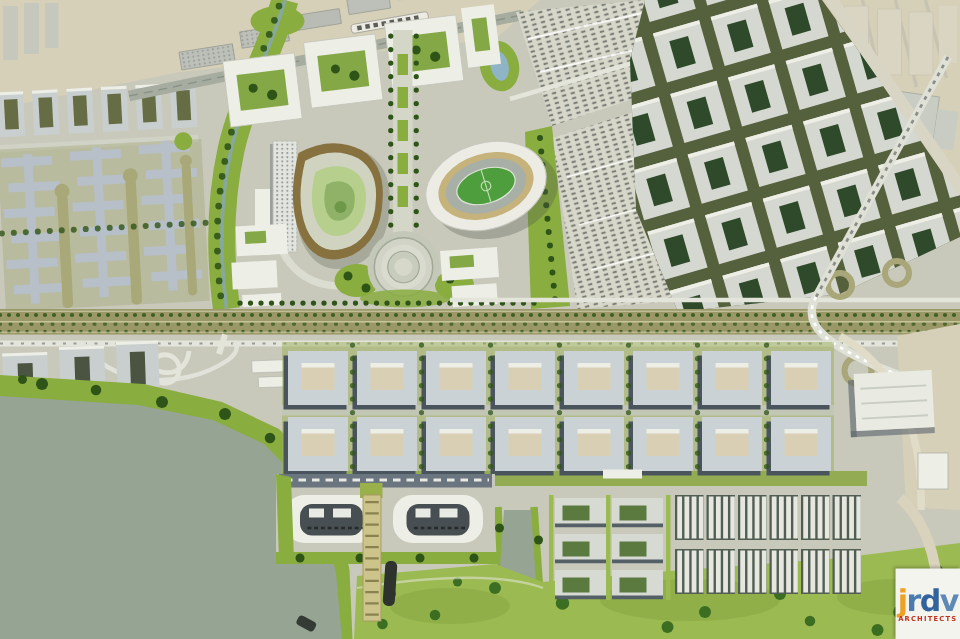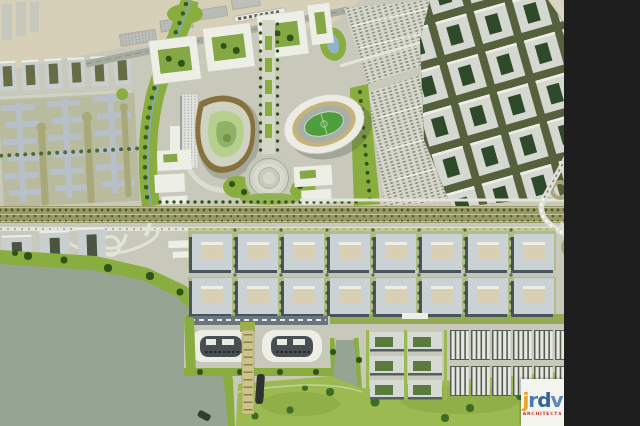--- a/index.html
+++ b/index.html
@@ -1,16 +1,16 @@
 <!DOCTYPE html>
 <html style="--terrain: #c8c9bb; --beige: #d7d0b8; --park: #8aad3f; --parkBright: #9cba52; --treeDark: #2f5418; --water: #96a493; --highway: #9b9868; --roadWhite: #e3e4da; --roadOlive: #a9a67a; --bldgGray: #c9cfce; --bldgBlue: #b7c0c8; --shadow: #4a545c; --white: #edeee6; --courtOlive: #666c44; --courtGreen: #2f4a2a; --courtBeige: #d8cfb4; --campusGreen: #84a845; --tan: #c6b27b; --brown: #86713f; --seat: #a8afa7; --pitch: #4f9e3e; --field: #b7cf8d; --slate: #6a7580; --pond: #8fb4c6; --logoBox: #f4f4ee;"><head>
 <meta charset="utf-8">
 <style>
   html,body{margin:0;padding:0;background:#1e1e1e;}
-  .stage{position:relative;width:564px;height:426px;overflow:hidden;
+  .stage{position:relative;width:640px;height:426px;overflow:hidden;
          font-family:"DejaVu Sans","Liberation Sans",sans-serif;background:var(--terrain);}
   svg{display:block}
   
   .fTer{fill:var(--terrain)} .fBei{fill:var(--beige)} .fPark{fill:var(--park)}
   .fPkB{fill:var(--parkBright)} .fWat{fill:var(--water)} .fHwy{fill:var(--highway)}
   .fWht{fill:var(--white)} .fBld{fill:var(--bldgGray)} .fBlu{fill:var(--bldgBlue)}
   .fSha{fill:var(--shadow)} .fCrtO{fill:var(--courtOlive)} .fCrtG{fill:var(--courtGreen)}
   .fCrtB{fill:var(--courtBeige)} .fTan{fill:var(--tan)}
   .fSeat{fill:var(--seat)} .fPit{fill:var(--pitch)}
   .fSlt{fill:var(--slate)} .tree{fill:var(--treeDark)}

